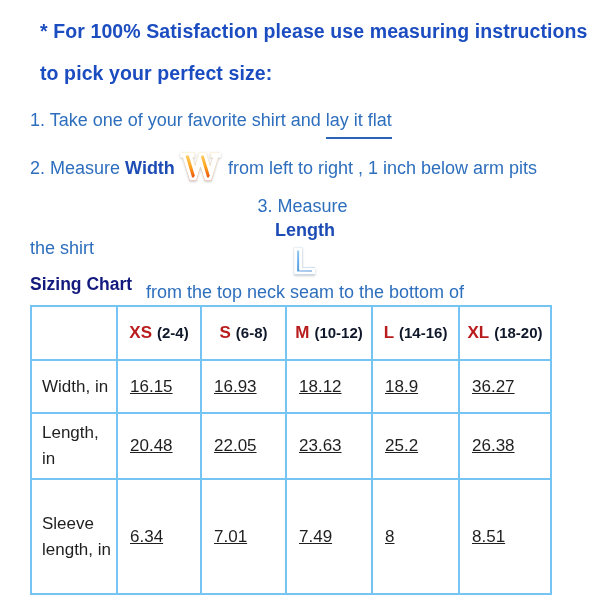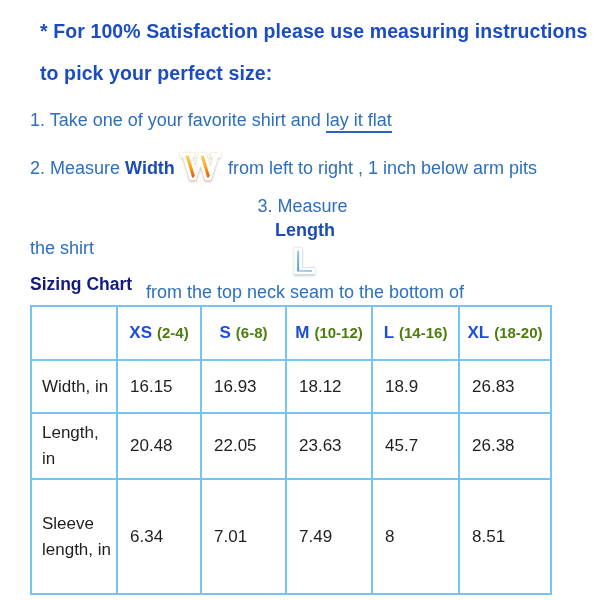--- a/index.html
+++ b/index.html
@@ -32,21 +32,21 @@
     white-space: nowrap;
   }
   .step span { white-space: pre; text-align: right; }
   .step-1 { margin-top: 14px; }
   .step-2 { margin-top: 16px; display: flex; align-items: center; height: 40px; }
   .step-3-line1 { margin-top: 6px; display: flex; align-items: center; height: 40px; flex-direction: column; }
   .step-3-line2 { margin-top: 2px; }
   .keyword { font-weight: bold; color: #1d4cb5; }
   .underlined {
     border-bottom: 2px solid #2a63b8;
-    padding-bottom: 1px;
+    padding-bottom: 7px;
   }
 
   
   .letter-icon {
     display: inline-block;
     font-weight: bold;
     -webkit-background-clip: text;
     background-clip: text;
     color: transparent;
     -webkit-text-stroke: 3px #ffffff;
@@ -87,40 +87,41 @@
     vertical-align: middle;
   }
   tr.row-header  { height: 54px; }
   tr.row-width   { height: 53px; }
   tr.row-length  { height: 66px; }
   tr.row-sleeve  { height: 115px; }
   th.size-cell { text-align: center; padding: 0 2px; }
   .size-label {
     font-size: 17px;
     font-weight: bold;
-    color: #1d4ed8;
+    color: #b91c1c;
   }
   .size-range {
     font-size: 15px;
     font-weight: bold;
-    color: #4d7c0f;
+    color: #0f172a;
     margin-left: 5px;
   }
   th.row-label {
     text-align: left;
     padding: 0 2px 0 10px;
     font-size: 17px;
     color: #1f1f1f;
     line-height: 26px;
   }
   td.value-cell {
     text-align: left;
     padding-left: 12px;
     font-size: 17px;
     color: #1f1f1f;
+    text-decoration: underline;
   }
 </style>
 </head>
 <body>
 
 <div class="page">
 
   <div>
     <div class="intro-line">* For 100% Satisfaction please use measuring instructions</div>
     <div class="intro-line">to pick your perfect size:</div>
@@ -176,28 +177,28 @@
       <th class="size-cell">
         <span class="size-label">XL</span><span class="size-range">(18-20)</span>
       </th>
     </tr>
     <tr class="row-width">
       <th class="row-label">Width, in</th>
       <td class="value-cell">16.15</td>
       <td class="value-cell">16.93</td>
       <td class="value-cell">18.12</td>
       <td class="value-cell">18.9</td>
-      <td class="value-cell">26.83</td>
+      <td class="value-cell">36.27</td>
     </tr>
     <tr class="row-length">
       <th class="row-label">Length, in</th>
       <td class="value-cell">20.48</td>
       <td class="value-cell">22.05</td>
       <td class="value-cell">23.63</td>
-      <td class="value-cell">45.7</td>
+      <td class="value-cell">25.2</td>
       <td class="value-cell">26.38</td>
     </tr>
     <tr class="row-sleeve">
       <th class="row-label">Sleeve length, in</th>
       <td class="value-cell">6.34</td>
       <td class="value-cell">7.01</td>
       <td class="value-cell">7.49</td>
       <td class="value-cell">8</td>
       <td class="value-cell">8.51</td>
     </tr>

